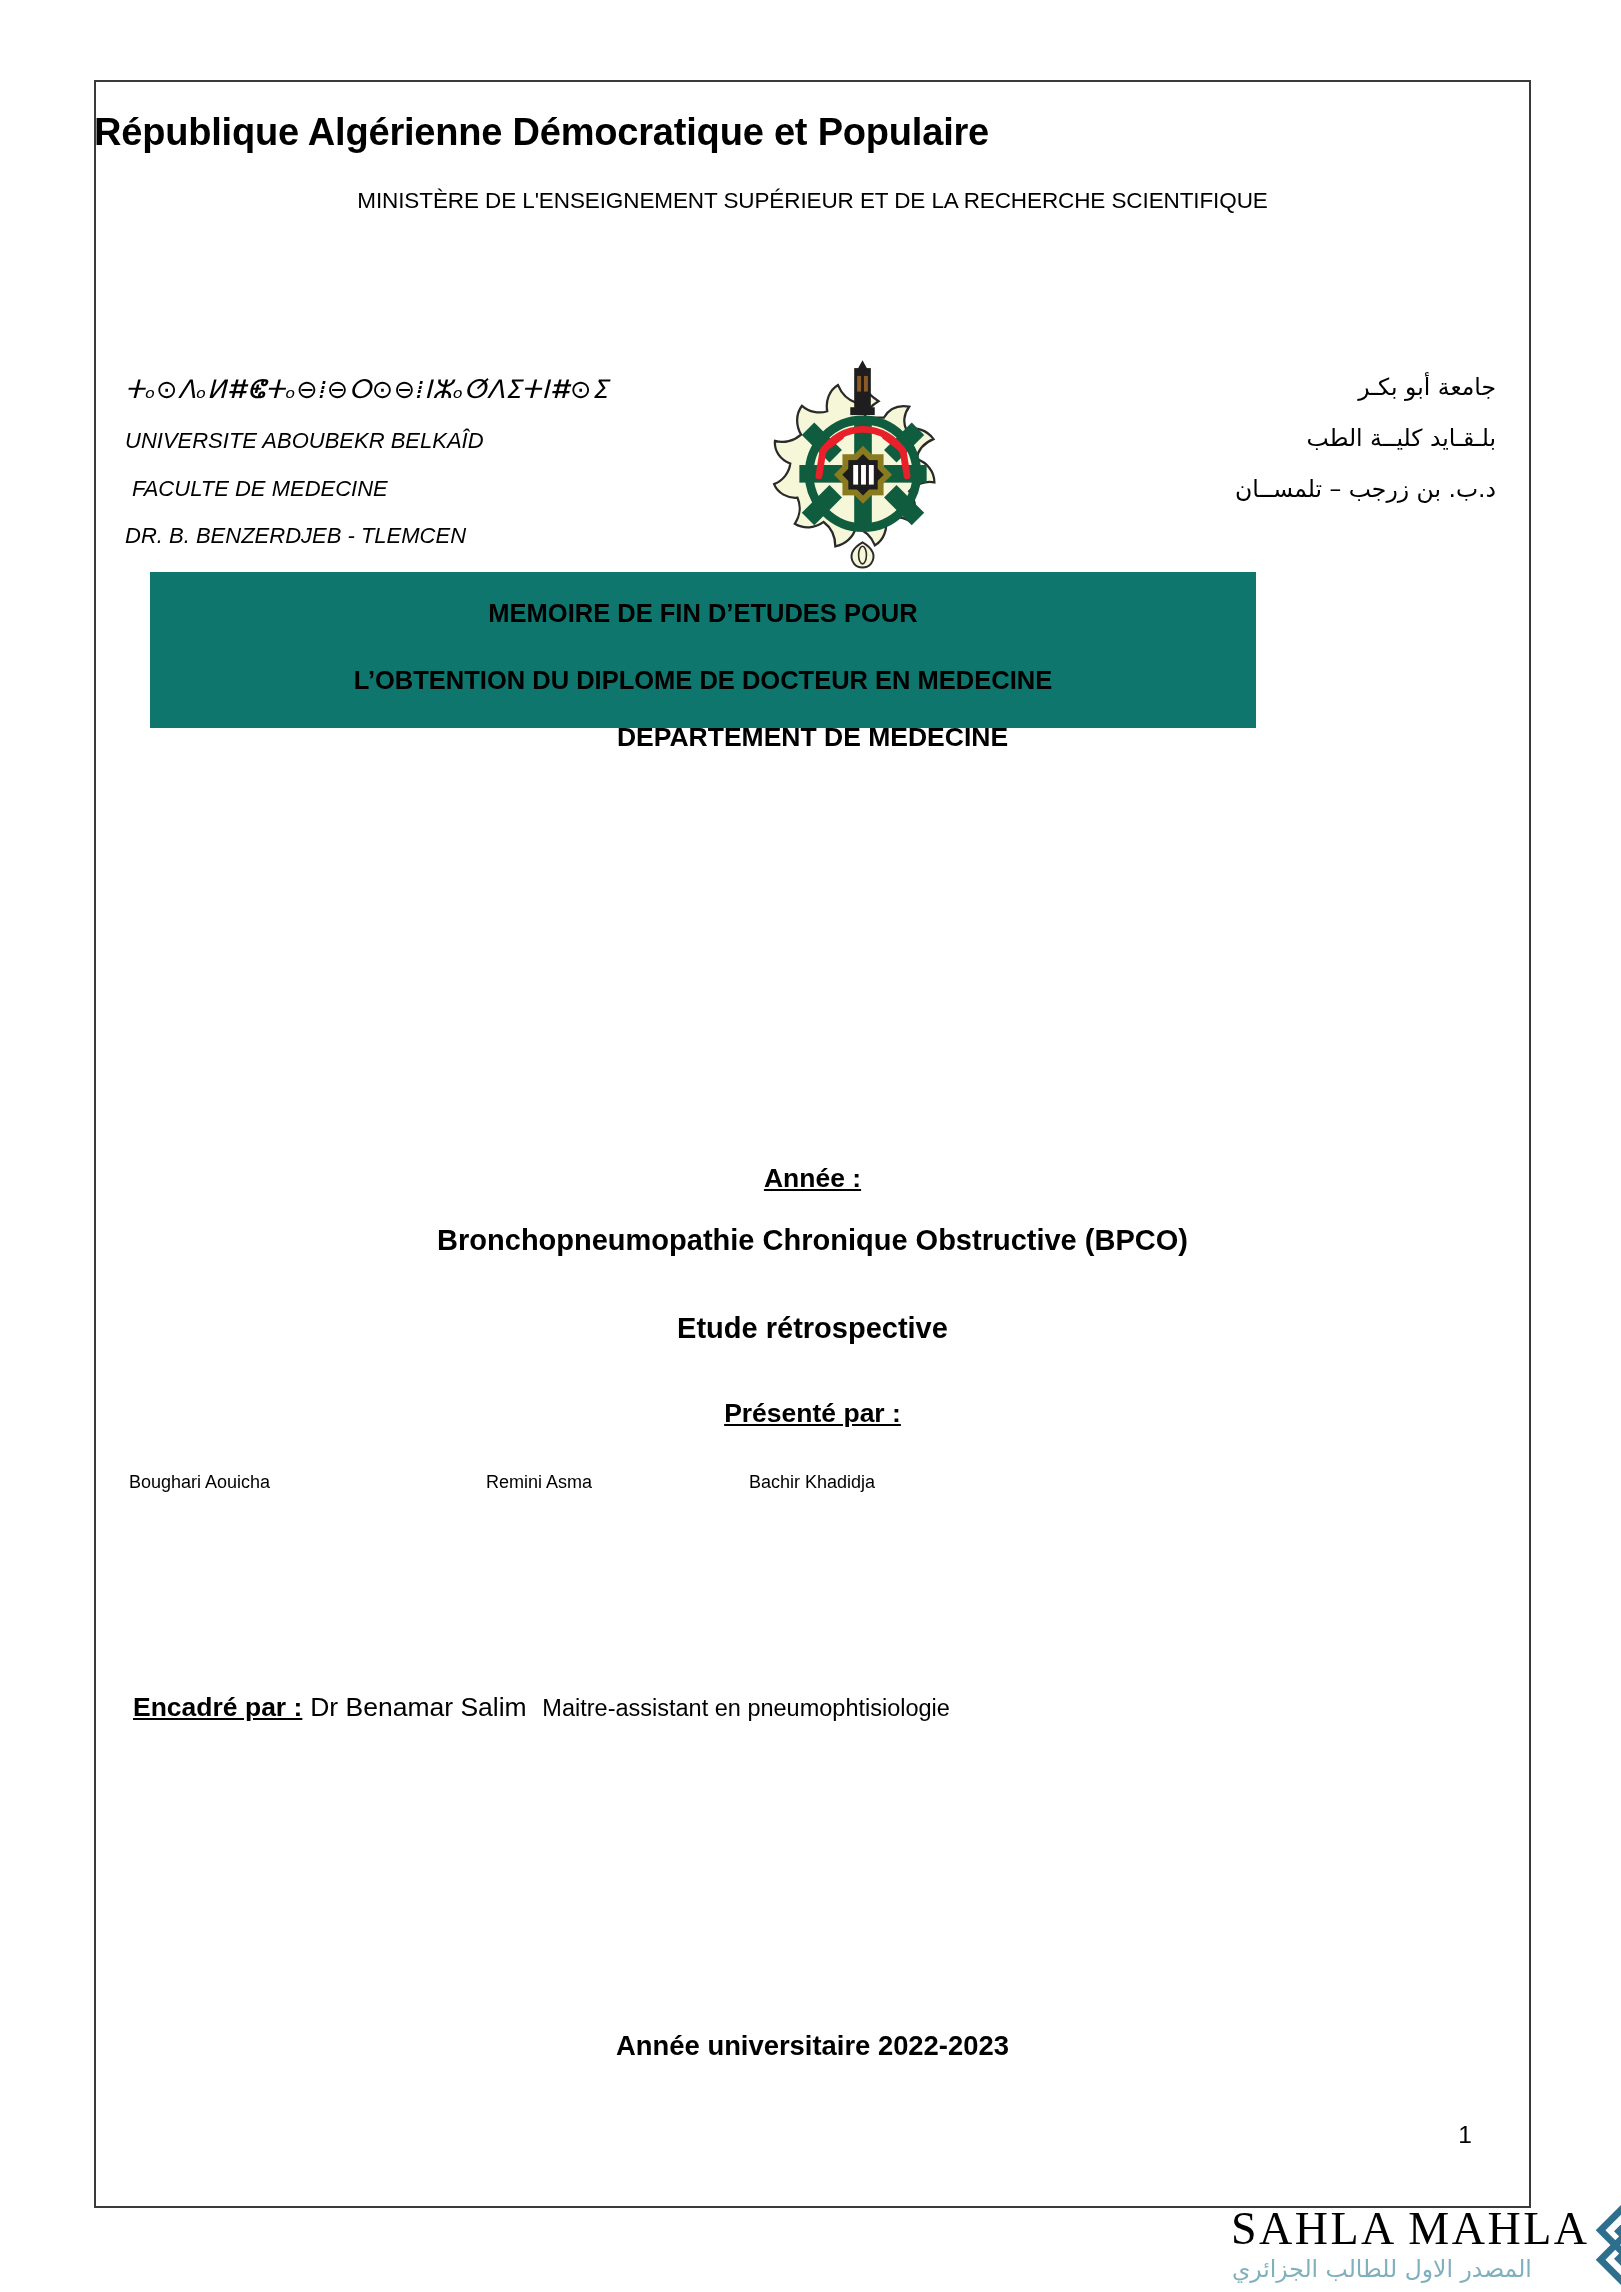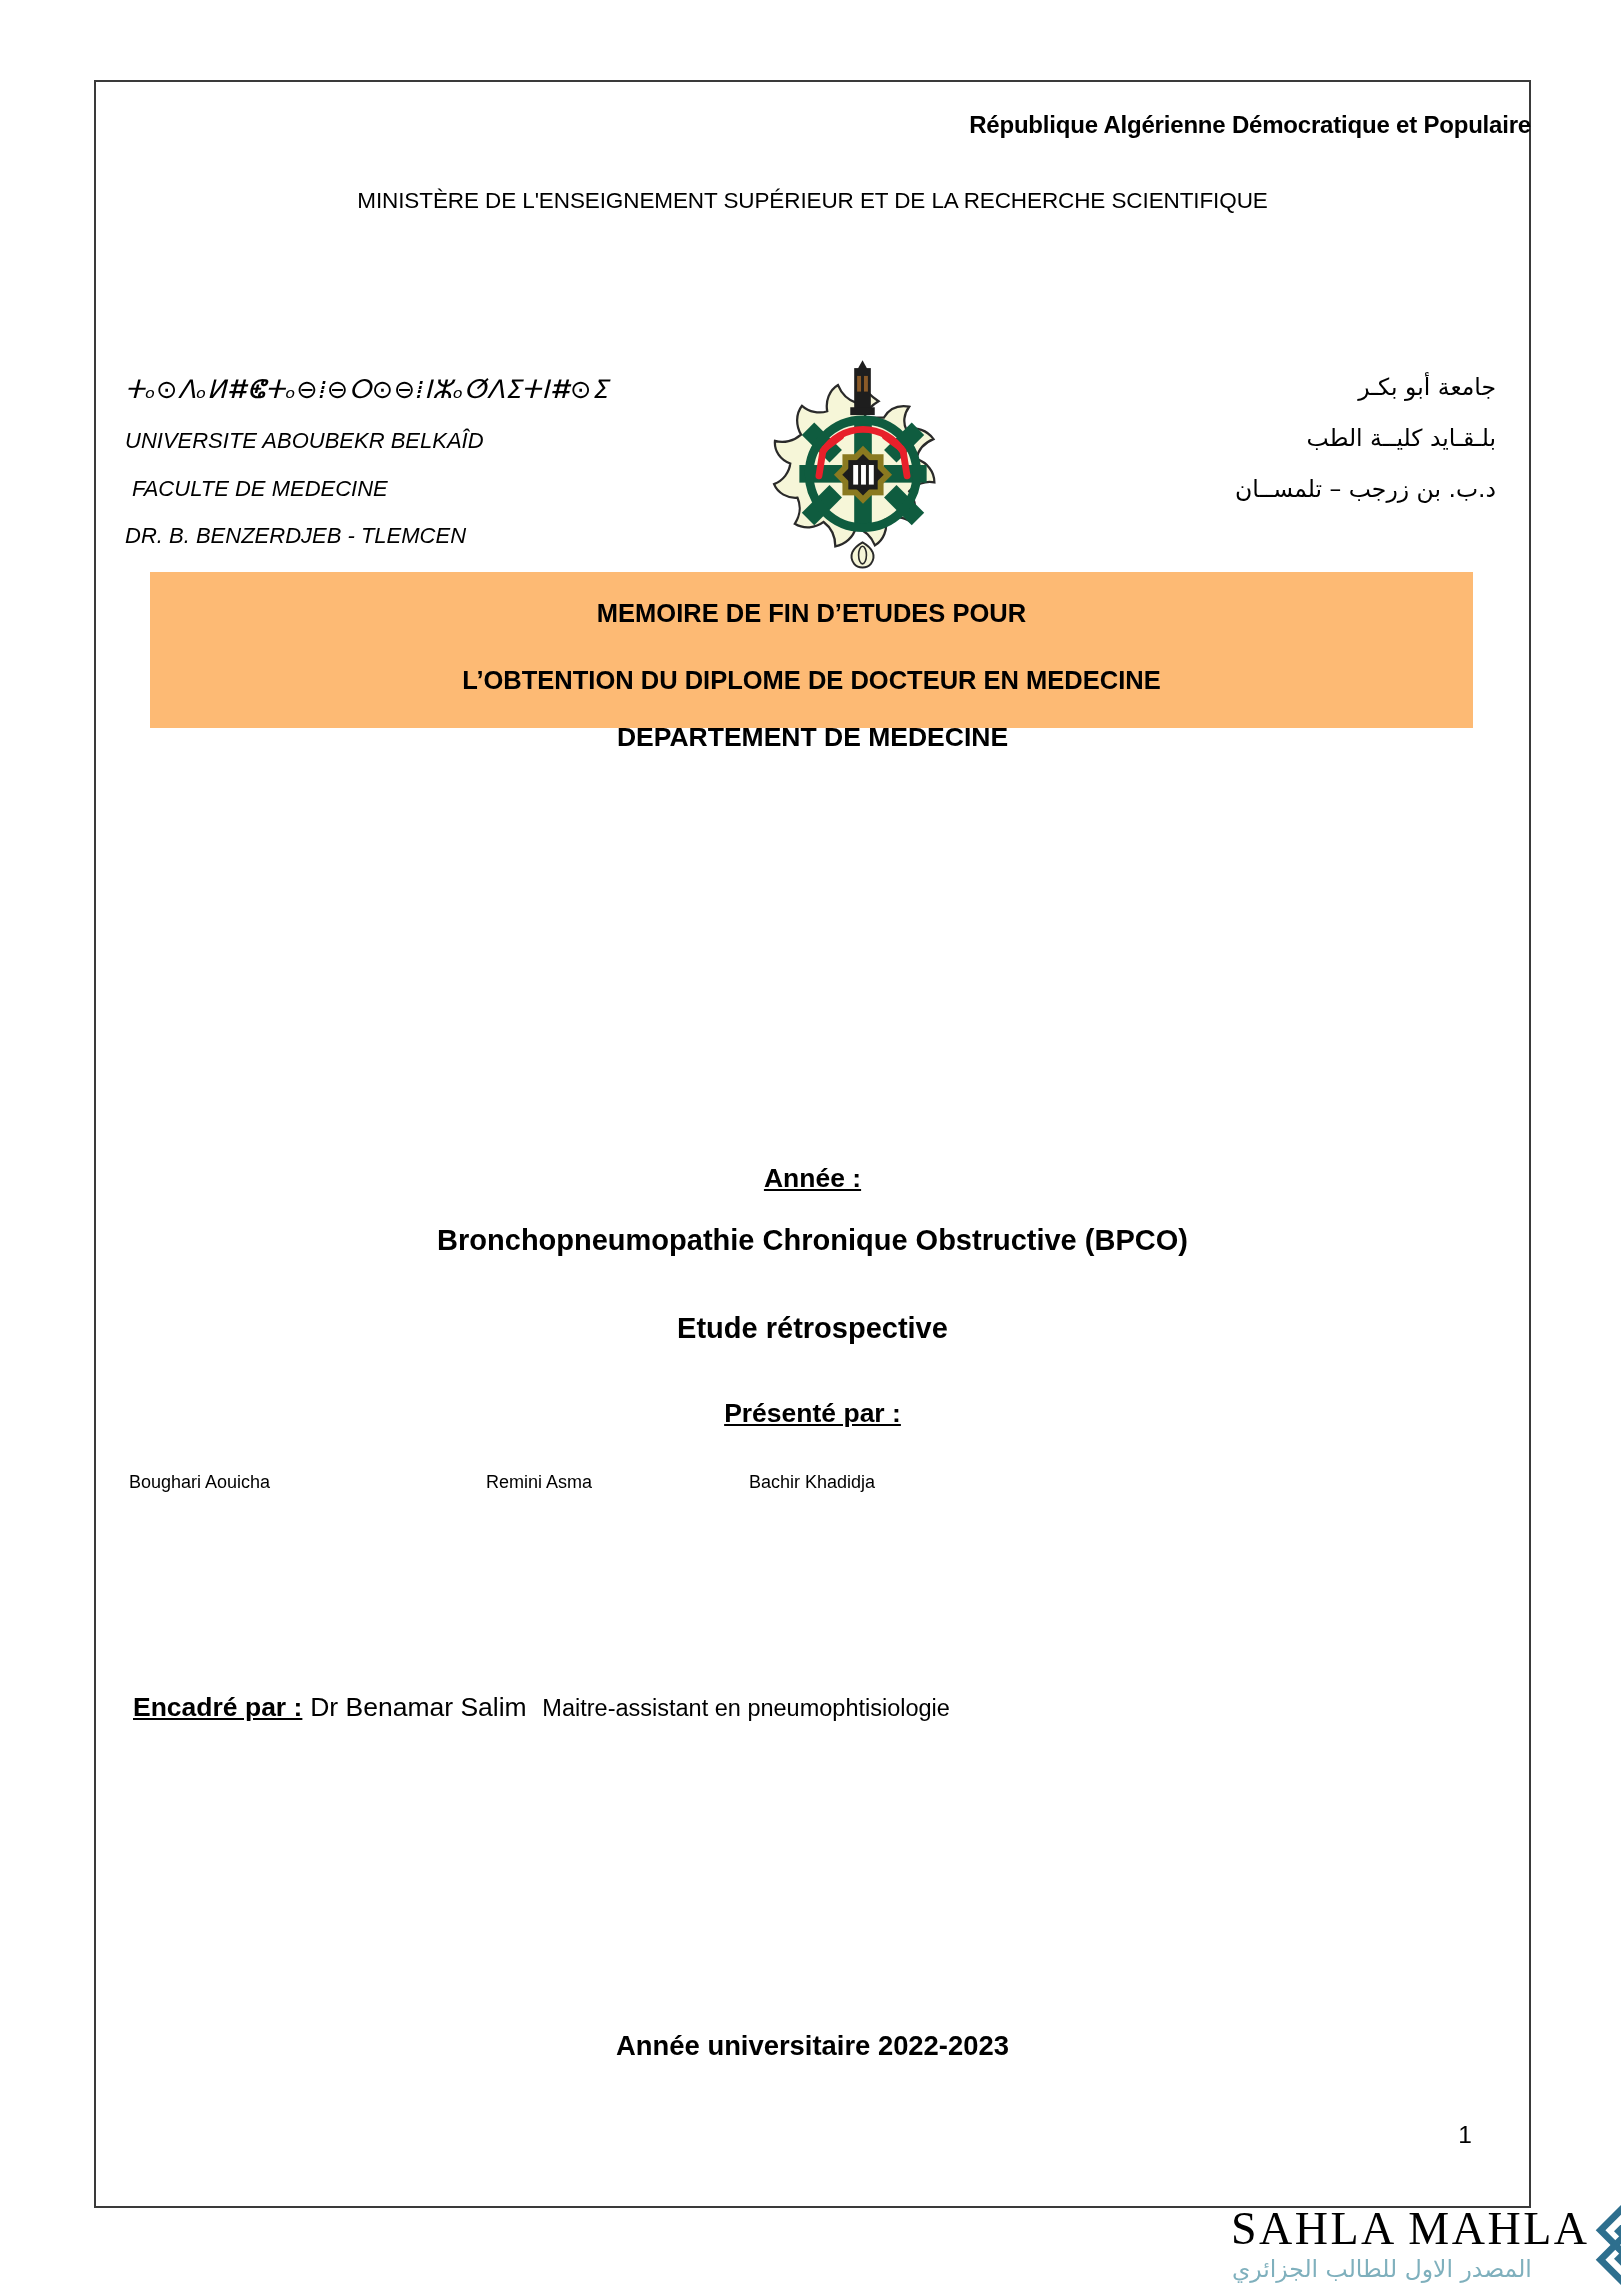--- a/index.html
+++ b/index.html
@@ -34,22 +34,22 @@
     height: 2128px;
     box-sizing: border-box;
   }
 
   
   .hdr-title {
     position: absolute;
     left: 0;
     top: 31px;
     width: 100%;
-    text-align: right;
-    font-size: 24px;
+    text-align: left;
+    font-size: 38px;
     font-weight: bold;
     letter-spacing: -0.2px;
   }
   .hdr-sub {
     position: absolute;
     left: 0;
     top: 108px;
     width: 100%;
     text-align: center;
     font-size: 22.5px;
@@ -119,22 +119,22 @@
     top: 642px;
     width: 100%;
     text-align: center;
     font-size: 26.5px;
     font-weight: bold;
   }
   .hl-box {
     position: absolute;
     left: 56px;
     top: 492px;
-    width: 1323px;
-    background: #fdba74;
+    width: 1106px;
+    background: #0f766e;
     padding: 29px 0 35px 0;
     text-align: center;
   }
   .hl-line {
     font-size: 25.5px;
     font-weight: bold;
     line-height: 1.0;
   }
   .hl-line.second { margin-top: 41px; }
 

